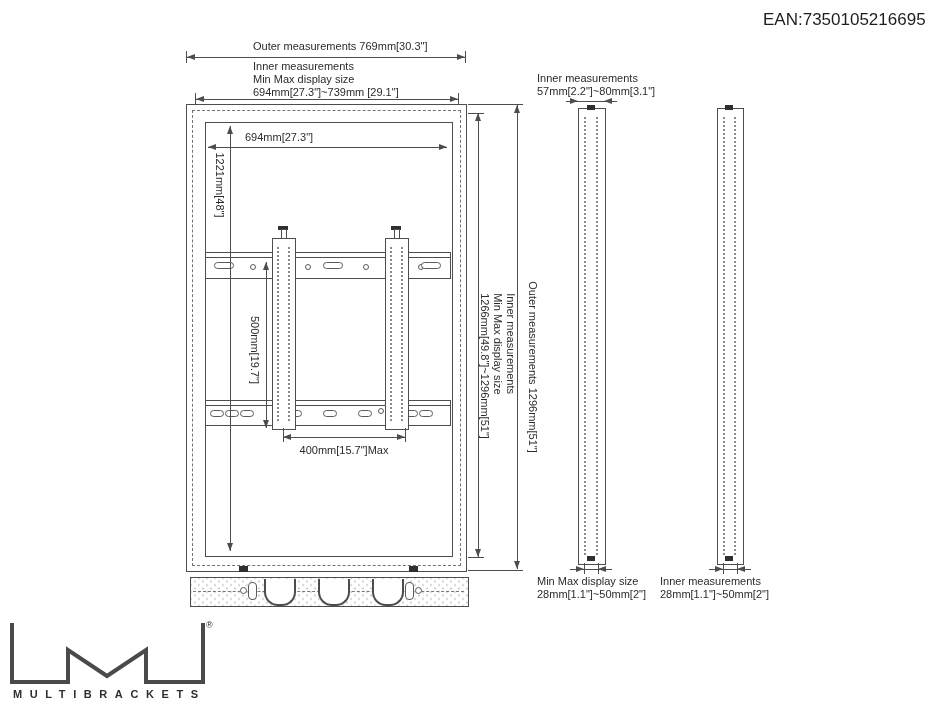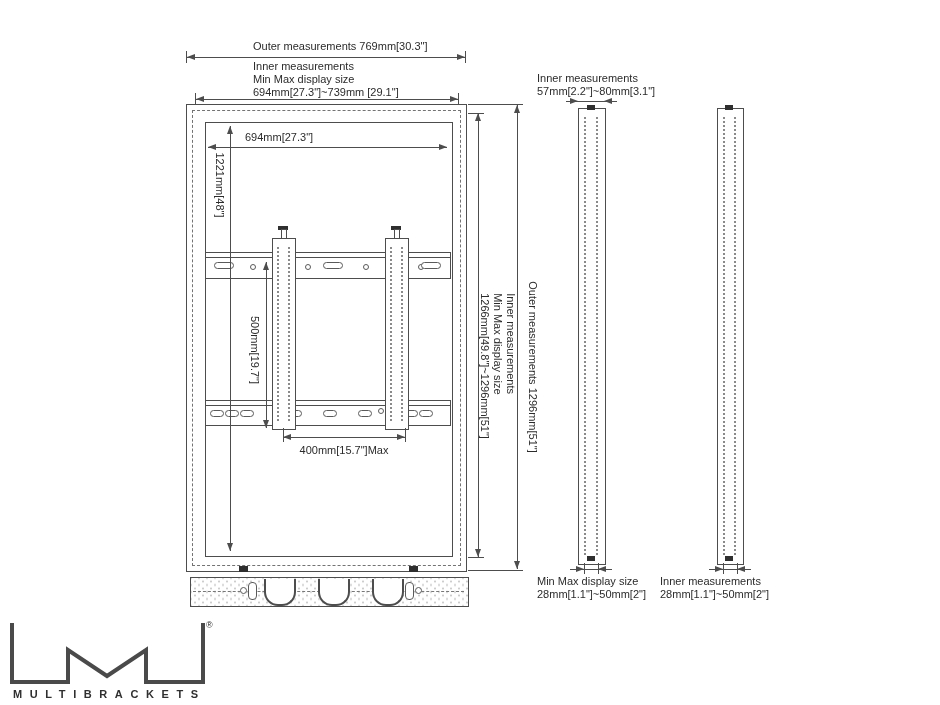--- a/index.html
+++ b/index.html
@@ -31,20 +31,21 @@
   .hook{position:absolute;background:#fff;border:2px solid #4d4d4d;border-top:none;border-radius:0 0 14px 14px;}
   .bar{position:absolute;border:1px solid #4d4d4d;background:#fff;}
   .logo-text{position:absolute;font-size:11px;font-weight:bold;letter-spacing:7.6px;color:#2f2f2f;white-space:nowrap;}
   .reg{position:absolute;font-size:9px;color:#2f2f2f;}
 </style>
 </head>
 <body>
 
 <div class="canvas">
 
+  <div class="lbl-lg" style="left:763px;top:10px;">EAN:7350105216695</div>
 
   <div class="lbl" style="left:253px;top:40px;">Outer measurements 769mm[30.3"]</div>
   <div class="hline dim" style="left:187px;top:57px;width:278px;"></div>
   <div class="arr arr-left dim" style="left:187px;top:54px;"></div>
   <div class="arr arr-right dim" style="left:457px;top:54px;"></div>
   <div class="vline dim" style="left:186px;top:51px;height:12px;"></div>
   <div class="vline dim" style="left:465px;top:51px;height:12px;"></div>
 
   <div class="lbl" style="left:253px;top:60px;">Inner measurements</div>
   <div class="lbl" style="left:253px;top:73px;">Min Max display size</div>

